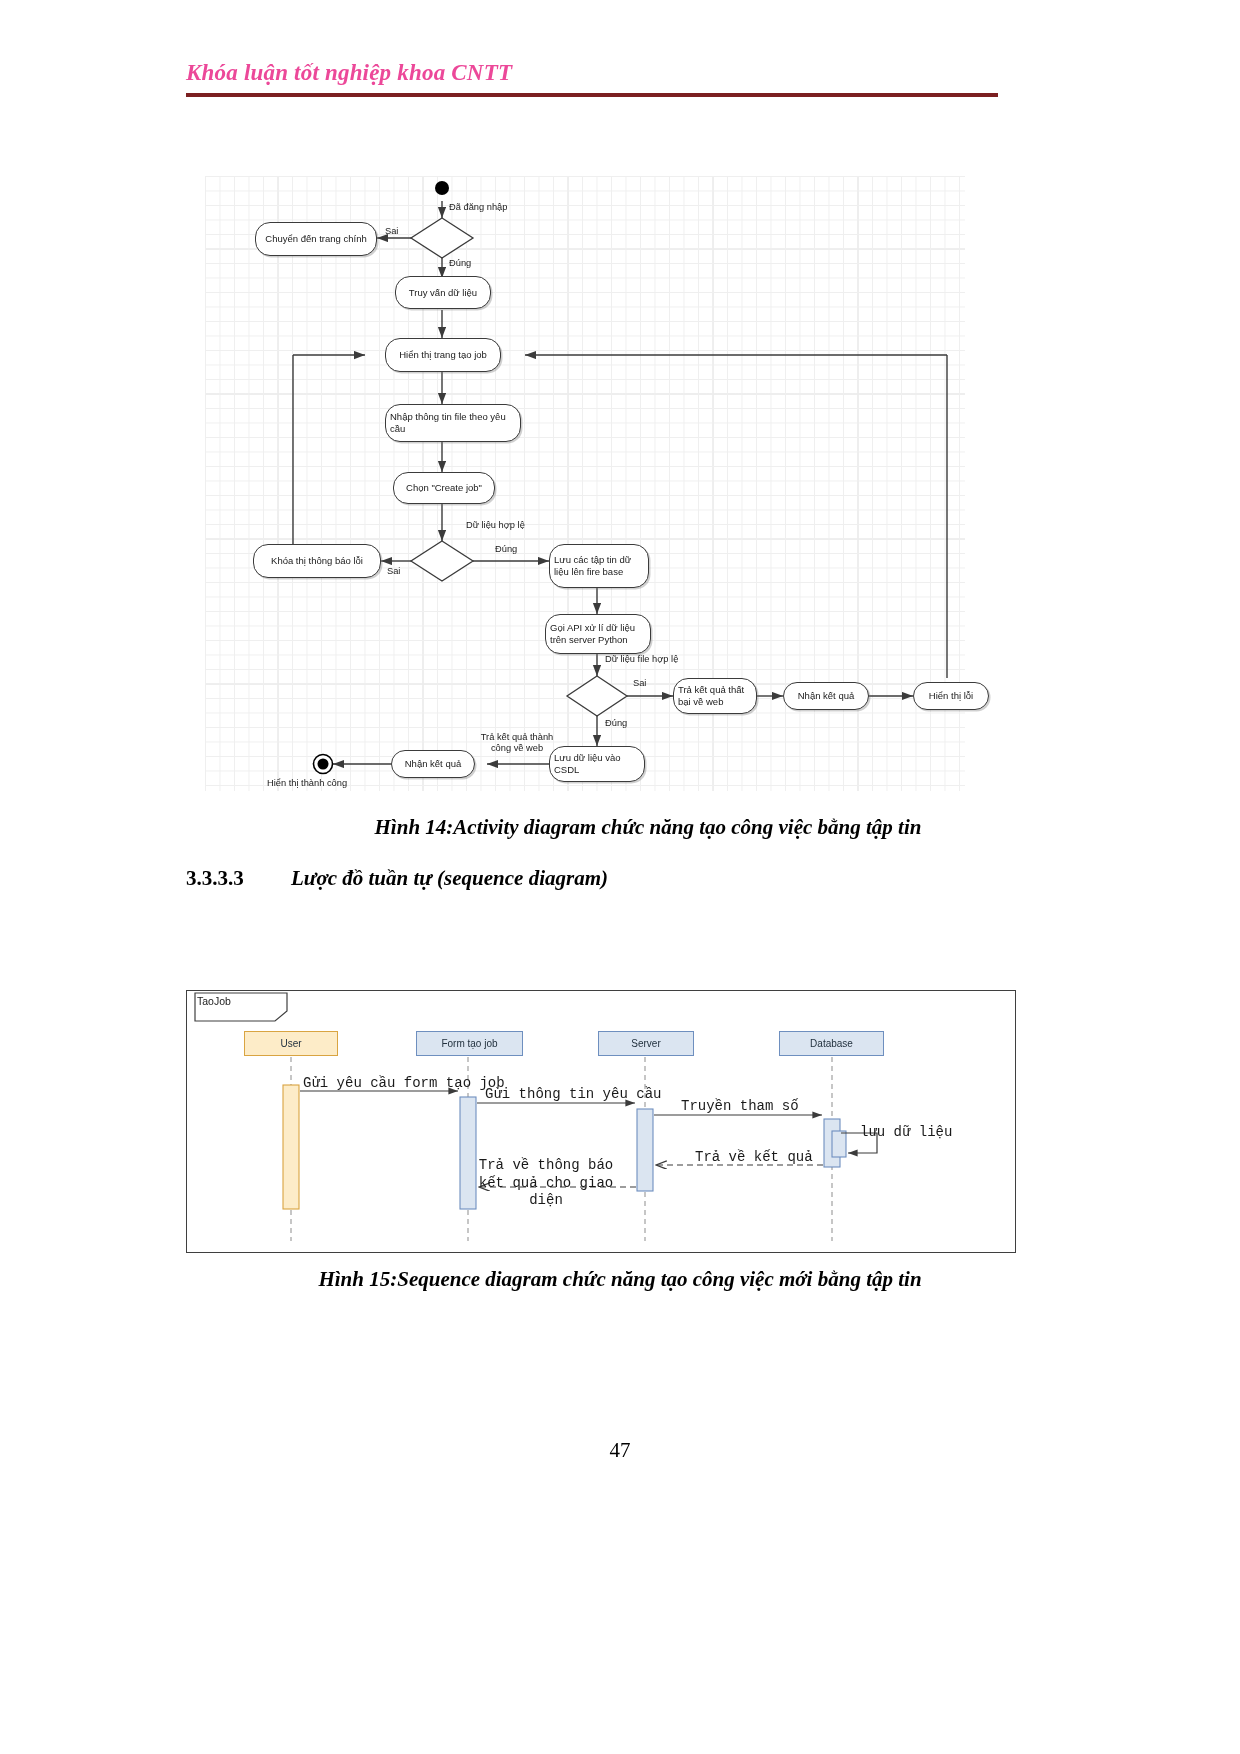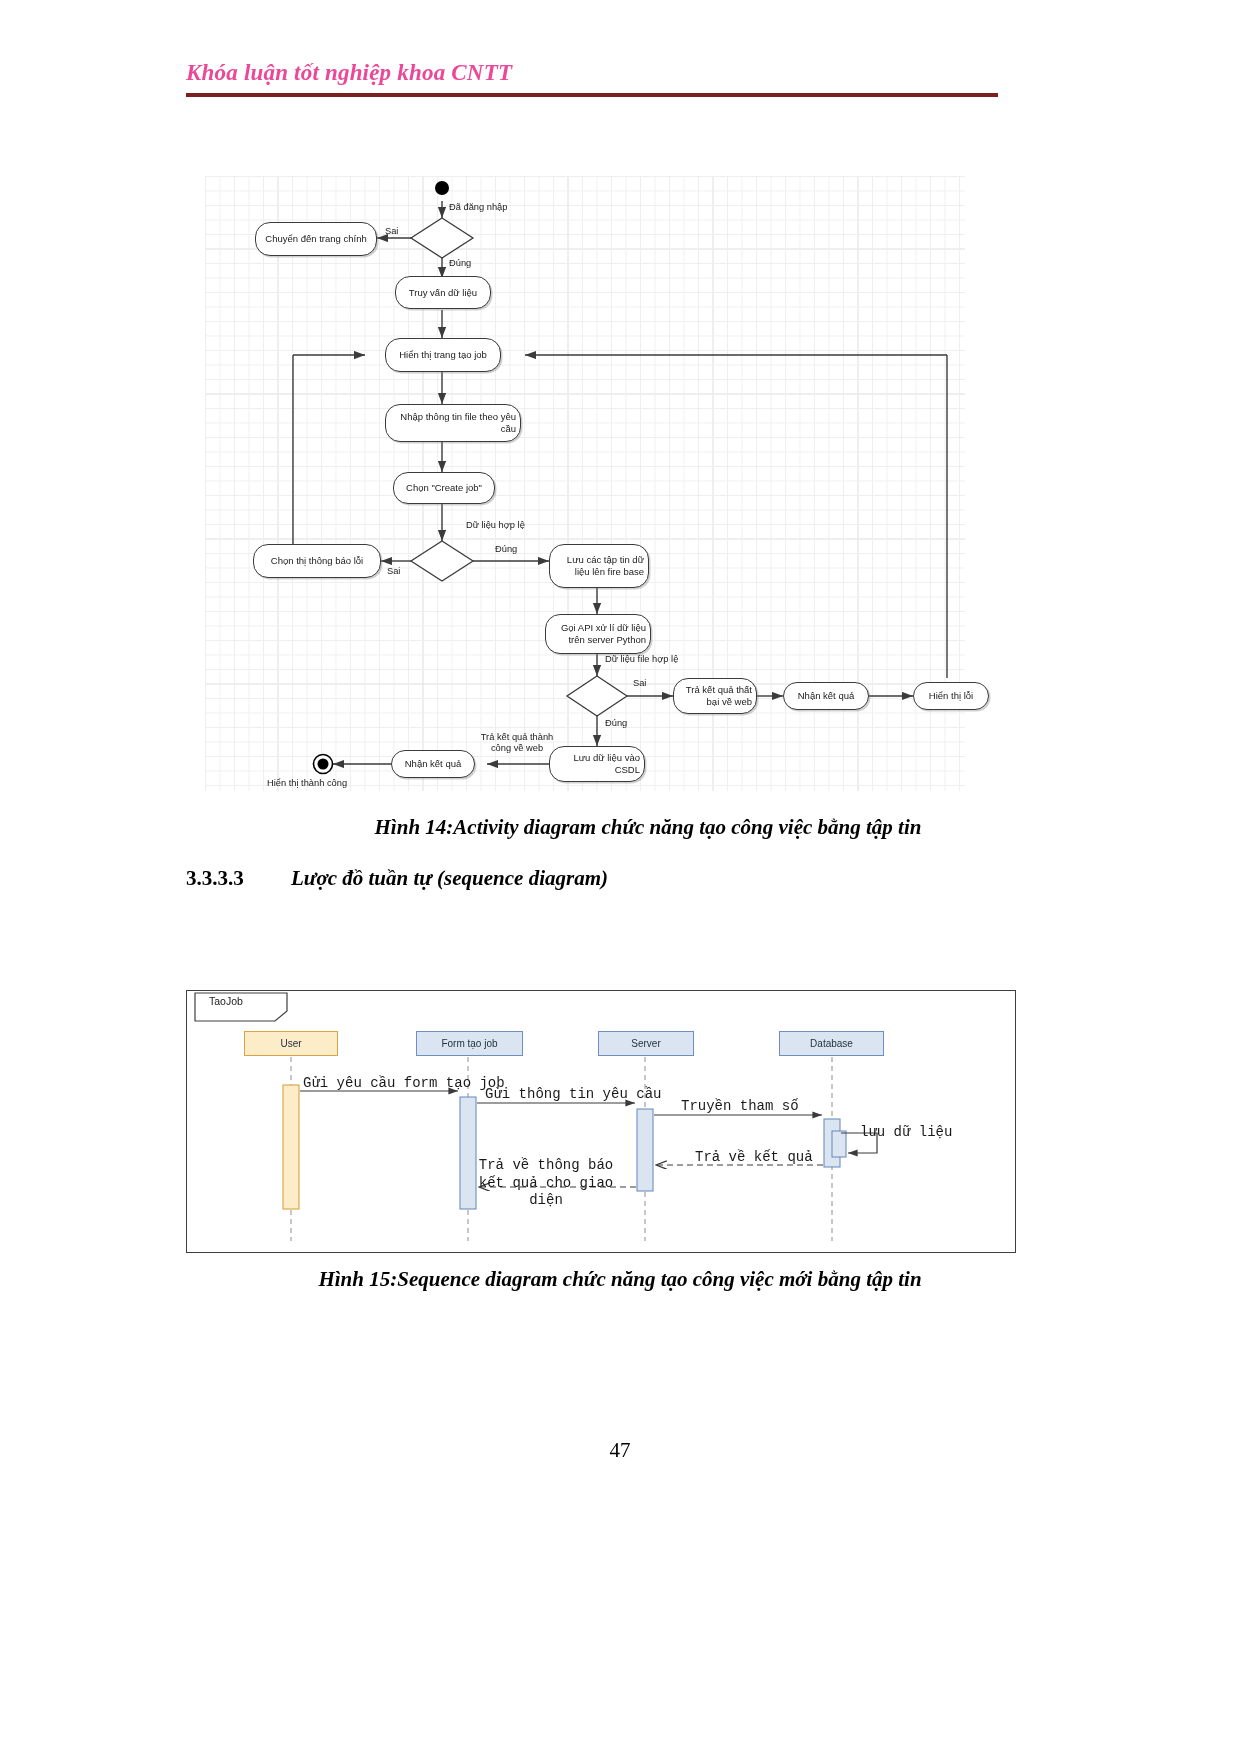--- a/index.html
+++ b/index.html
@@ -61,42 +61,42 @@
   }
   #activity-diagram svg{ position:absolute; left:0; top:0; }
 
   .act-node{
     position:absolute;
     border:1.3px solid #3b3b3b;
     border-radius:15px;
     background:#ffffff;
     box-shadow:1.5px 1.5px 0 rgba(120,120,120,.35);
     display:flex; align-items:center; justify-content:center;
-    text-align:right;
+    text-align:left;
     font-family:"Liberation Sans", sans-serif;
     font-size:9.5px; color:#1a1a1a; line-height:1.25;
     padding:0 4px; box-sizing:border-box;
   }
   .act-label{
     position:absolute;
     font-family:"Liberation Sans", sans-serif;
     font-size:9.3px; color:#1a1a1a; white-space:nowrap;
     background:transparent;
   }
   .act-label.wrap{ white-space:normal; text-align:center; line-height:1.2; }
 
   
   #sequence-diagram{
     position:absolute; left:186px; top:990px; width:830px; height:263px;
     border:1.4px solid #3f3f3f; background:#ffffff; box-sizing:border-box;
   }
   #sequence-diagram svg{ position:absolute; left:0; top:0; }
   .seq-frame-label{
     position:absolute; left:10px; top:4px;
-    font-family:"Liberation Sans", sans-serif; font-size:10.5px; color:#1a1a1a;padding-left:12px;
+    font-family:"Liberation Sans", sans-serif; font-size:10.5px; color:#1a1a1a;
   }
   .seq-actor{
     position:absolute;
     border:1.1px solid #6e8fbf;
     display:flex; align-items:center; justify-content:center;
     font-family:"Liberation Sans", sans-serif;
     font-size:10px; color:#23323f; 
     box-sizing:border-box;
   }
   .seq-msg{
@@ -185,21 +185,21 @@
     <div class="act-node" style="left:50px; top:46px; width:122px; height:34px;">Chuyển đến trang chính</div>
 
     <div class="act-node" style="left:190px; top:100px; width:96px; height:33px;">Truy vấn dữ liệu</div>
 
     <div class="act-node" style="left:180px; top:162px; width:116px; height:34px;">Hiển thị trang tạo job</div>
 
     <div class="act-node" style="left:180px; top:228px; width:136px; height:38px;">Nhập thông tin file theo yêu cầu</div>
 
     <div class="act-node" style="left:188px; top:296px; width:102px; height:32px;">Chọn "Create job"</div>
 
-    <div class="act-node" style="left:48px; top:368px; width:128px; height:34px;">Chọn thị thông báo lỗi</div>
+    <div class="act-node" style="left:48px; top:368px; width:128px; height:34px;">Khóa thị thông báo lỗi</div>
 
     <div class="act-node" style="left:344px; top:368px; width:100px; height:44px;">Lưu các tập tin dữ liệu lên fire base</div>
 
     <div class="act-node" style="left:340px; top:438px; width:106px; height:40px;">Gọi API xử lí dữ liệu trên server Python</div>
 
     <div class="act-node" style="left:468px; top:502px; width:84px; height:36px;">Trả kết quả thất bại về web</div>
 
     <div class="act-node" style="left:578px; top:506px; width:86px; height:28px;">Nhận kết quả</div>
 
     <div class="act-node" style="left:708px; top:506px; width:76px; height:28px;">Hiển thị lỗi</div>

